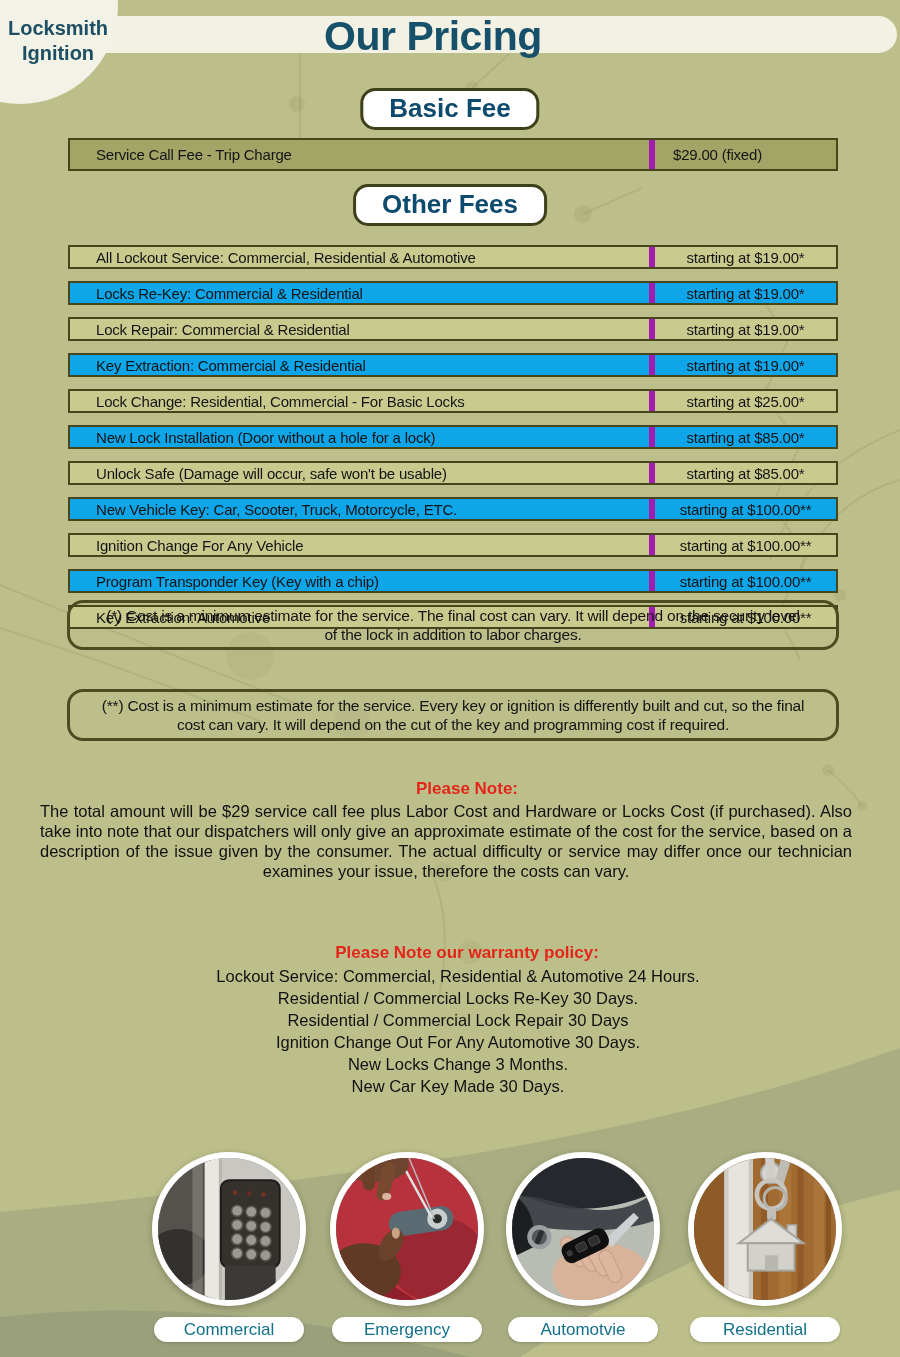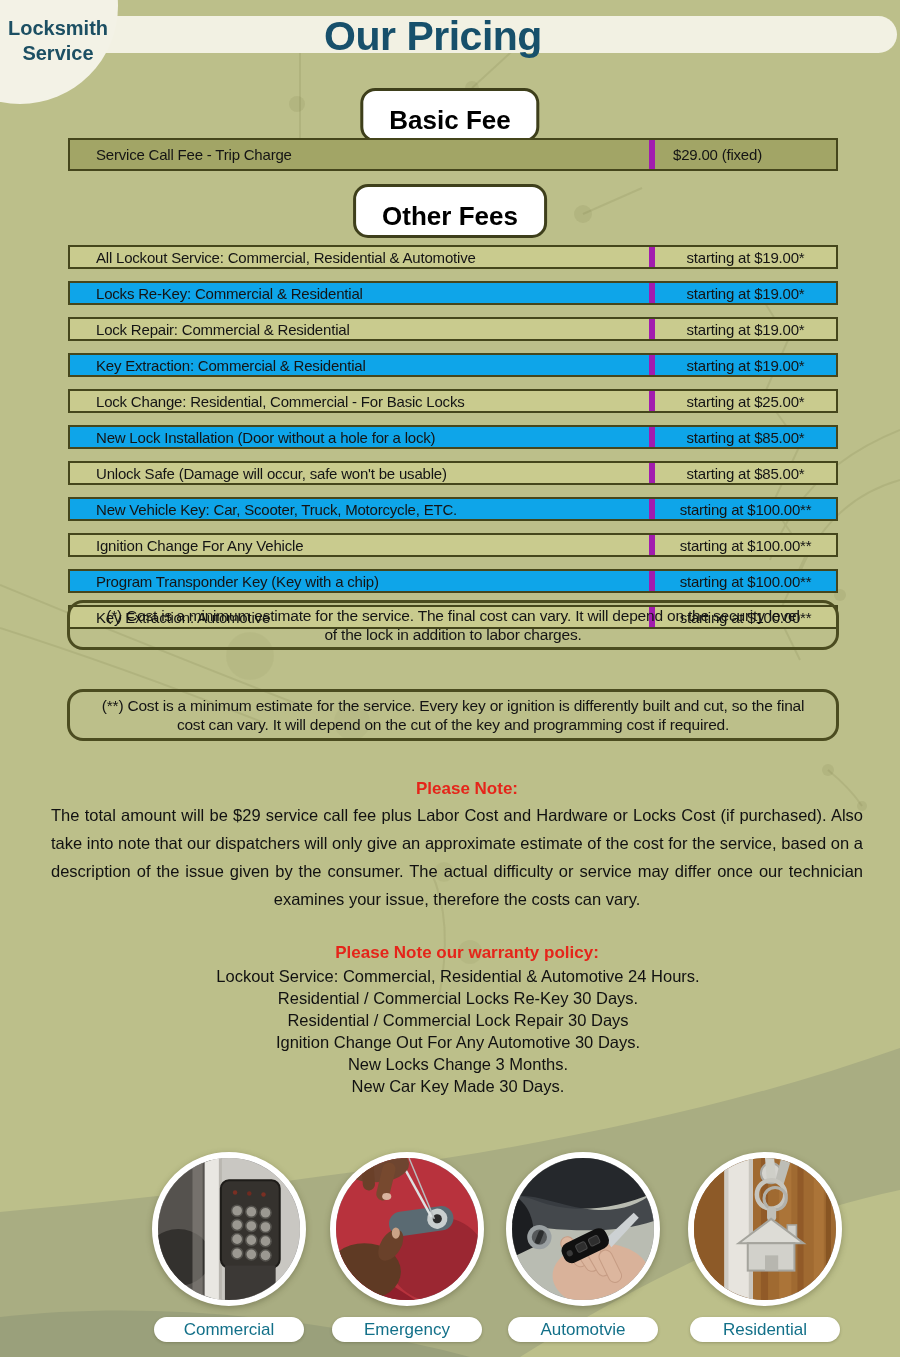--- a/index.html
+++ b/index.html
@@ -26,21 +26,21 @@
   }
   .logo-text{
     position:absolute; top:16px; left:2px; width:112px; z-index:4;
     text-align:center; font-size:20px; font-weight:bold; color:#1c4f63; line-height:25px;
   }
   .logo-text span{display:block;}
   
   .section-pill{
     position:absolute; left:50%; transform:translateX(-50%); z-index:3;
     background:#ffffff; border:3px solid #3e3f1b; border-radius:15px;
-    padding:14px 26px 3px; font-size:26px; font-weight:bold; color:#000000;
+    padding:2px 26px 3px; font-size:26px; font-weight:bold; color:#0c4a6e;
     white-space:nowrap;
   }
   .pill-basic{top:88px;}
   .pill-other{top:184px;}
   
   .fee-row{
     position:relative; display:flex; box-sizing:border-box;
     border:2px solid #45461c; width:770px; z-index:3;
   }
   .fee-row .fee-name{
@@ -70,22 +70,22 @@
   .footnote-2{top:689px; height:52px;}
   
   .red-heading{
     position:absolute; left:0; right:0; z-index:3; text-align:center;
     transform:translateX(17px);
     font-size:17px; font-weight:bold; color:#e5251a;
   }
   .h-note{top:779px;}
   .h-warranty{top:943px;}
   .note-body{
-    position:absolute; top:801px; left:51px; width:812px; z-index:3;
-    font-size:16.5px; line-height:28px; text-align:justify; text-align-last:center;
+    position:absolute; top:801px; left:40px; width:812px; z-index:3;
+    font-size:16.5px; line-height:20px; text-align:justify; text-align-last:center;
     color:#111;
   }
   .warranty-list{
     position:absolute; top:965px; left:0; right:0; z-index:3;
     text-align:center; transform:translateX(8px);
     font-size:16.5px; line-height:22px; color:#111;
   }
   .warranty-list div{display:block;}
   
   .service{position:absolute; top:1152px; width:154px; z-index:5;}
@@ -146,21 +146,21 @@
   <svg class="layer swoosh" width="900" height="1357" viewBox="0 0 900 1357" xmlns="http://www.w3.org/2000/svg">
     <path d="M900,1048 C640,1140 340,1180 0,1212 L0,1357 L520,1357 C660,1270 780,1215 900,1190 Z" fill="#a9ad82"></path>
     <path d="M0,1317 C150,1300 320,1317 470,1357 L0,1357 Z" fill="#9aa07b"></path>
   </svg>
 
   <div class="band"></div>
   <div class="page-title">Our Pricing</div>
   <div class="logo-circle"></div>
   <div class="logo-text">
     <span>Locksmith</span>
-    <span>Service</span>
+    <span>Ignition</span>
   </div>
 
   <div class="section-pill pill-basic">Basic Fee</div>
   <div class="basic-table">
     <div class="fee-row">
       <div class="fee-name">Service Call Fee - Trip Charge</div>
       <div class="fee-price">$29.00 (fixed)</div>
     </div>
   </div>
 

